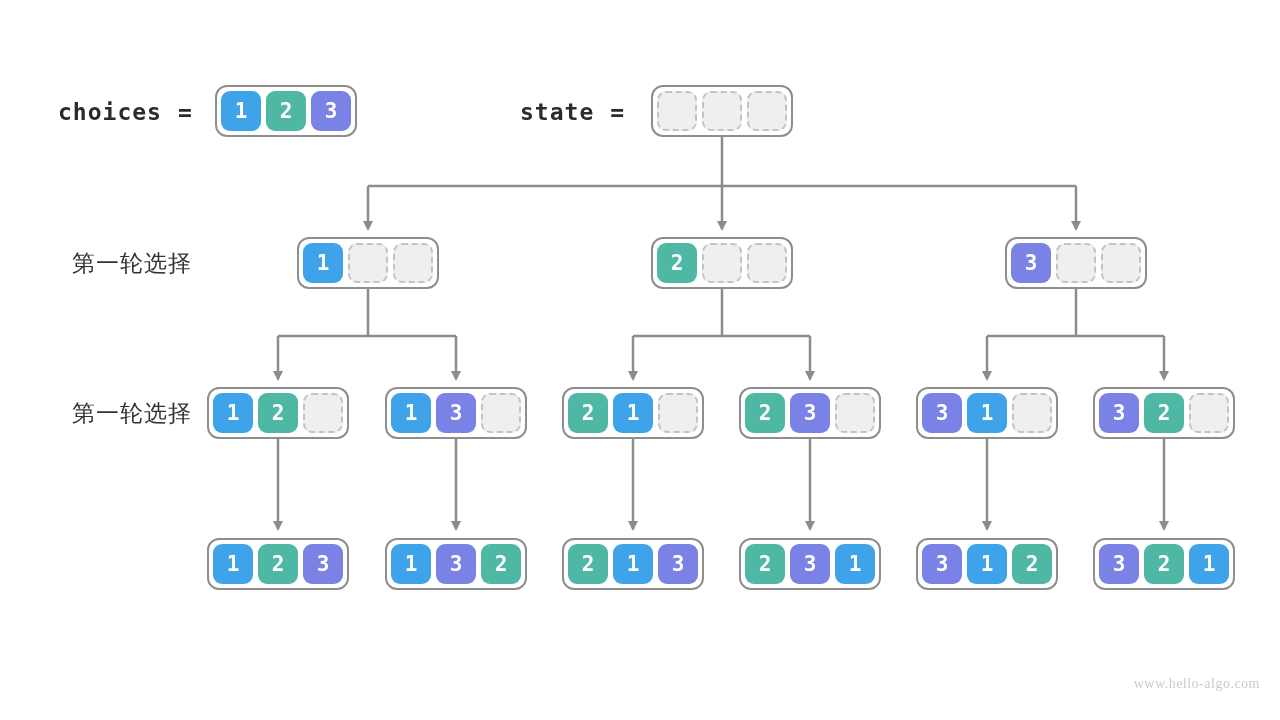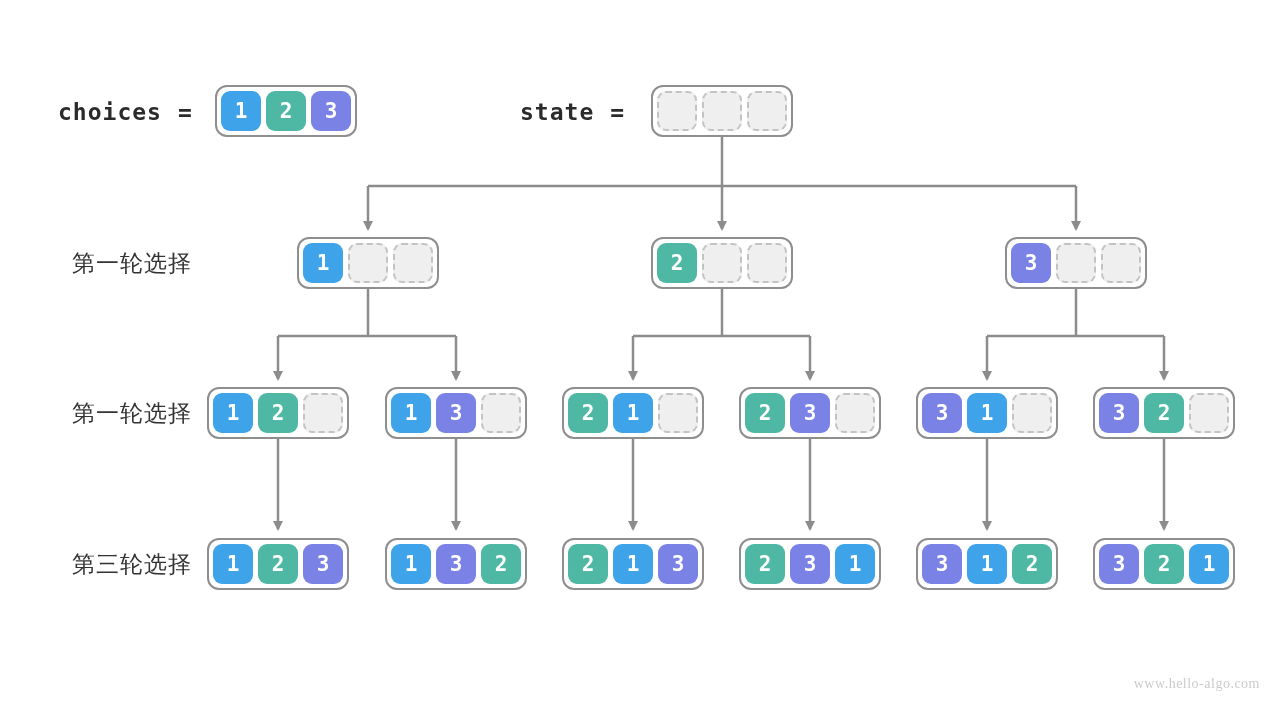--- a/index.html
+++ b/index.html
@@ -149,21 +149,20 @@
       <div class="cell filled" style="background: rgb(122, 130, 230);">3</div>
       <div class="cell filled" style="background: rgb(62, 163, 233);">1</div>
       <div class="cell empty"></div>
     </div>
   <div class="abox" style="left:1164px; top:413px">
       <div class="cell filled" style="background: rgb(122, 130, 230);">3</div>
       <div class="cell filled" style="background: rgb(78, 184, 165);">2</div>
       <div class="cell empty"></div>
     </div>
 
-  <div class="row-label" style="top:564px">第三轮选择</div>
   <div class="abox" style="left:278px;  top:564px">
       <div class="cell filled" style="background: rgb(62, 163, 233);">1</div>
       <div class="cell filled" style="background: rgb(78, 184, 165);">2</div>
       <div class="cell filled" style="background: rgb(122, 130, 230);">3</div>
     </div>
   <div class="abox" style="left:456px;  top:564px">
       <div class="cell filled" style="background: rgb(62, 163, 233);">1</div>
       <div class="cell filled" style="background: rgb(122, 130, 230);">3</div>
       <div class="cell filled" style="background: rgb(78, 184, 165);">2</div>
     </div>

